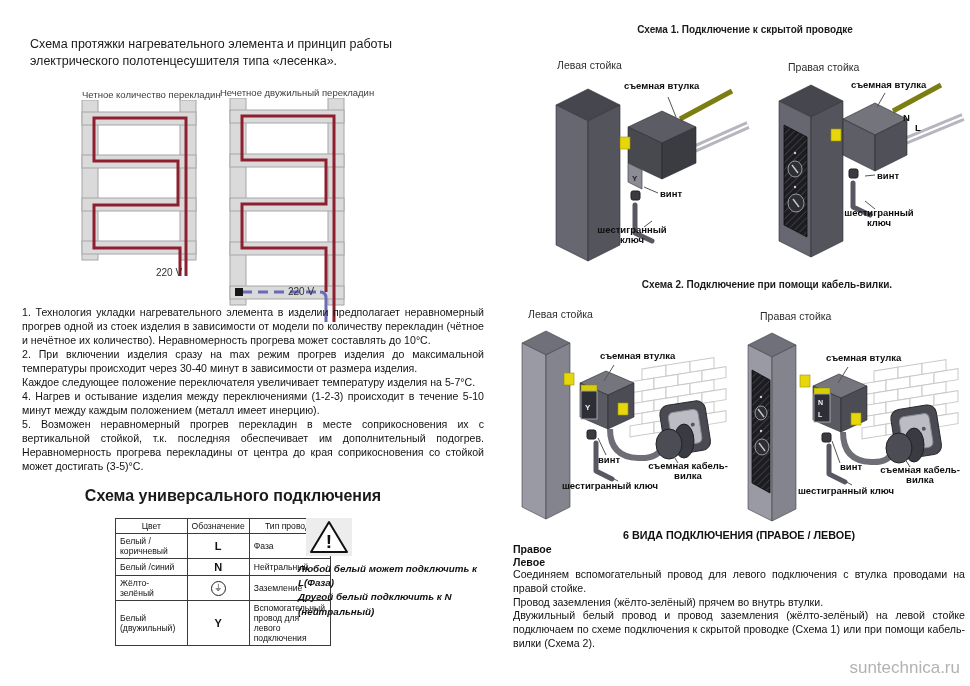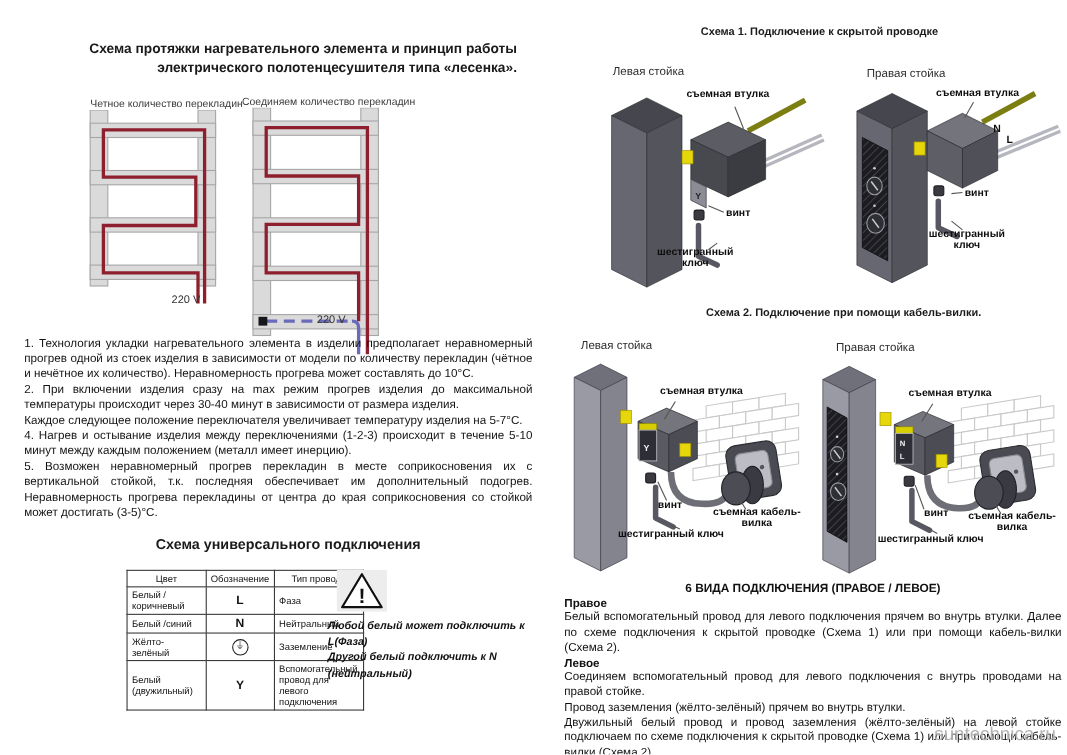--- a/index.html
+++ b/index.html
@@ -1,25 +1,25 @@
 <!DOCTYPE html>
 <html><head>
 <meta charset="utf-8">
 <style>
   html,body{margin:0;padding:0;background:#fff;}
   .page{position:relative;width:970px;height:686px;background:#fff;overflow:hidden;
         font-family:"Liberation Sans",sans-serif;color:#111;}
-  .ltitle{position:absolute;left:30px;top:36px;width:440px;text-align:right;
-          font-weight:bold;font-size:12.5px;line-height:1.35;color:#1a1a1a;}
+  .ltitle{position:absolute;left:30px;top:36px;width:440px;text-align:left;
+          font-weight:normal;font-size:12.5px;line-height:1.35;color:#1a1a1a;}
   .cap{position:absolute;font-size:9.5px;color:#3c3c3c;}
   .v220{position:absolute;font-size:10px;color:#333;}
   .notes{position:absolute;left:22px;top:306px;width:462px;}
   .notes p{margin:0;text-align:justify;font-size:10.6px;line-height:1.32;color:#131313;}
-  .uhead{position:absolute;left:32px;top:487px;width:460px;text-align:center;
-         font-weight:bold;font-size:13px;color:#1a1a1a;}
+  .uhead{position:absolute;left:3px;top:487px;width:460px;text-align:center;
+         font-weight:bold;font-size:16px;color:#1a1a1a;}
   table.wt{position:absolute;left:75px;top:518px;border-collapse:collapse;width:216px;
            font-size:8.6px;color:#111;margin-left:40px;}
   table.wt th,table.wt td{border:1px solid #3a3a3a;padding:2px 4px;vertical-align:middle;}
   table.wt th{font-weight:normal;text-align:center;}
   td.sym{text-align:center;font-weight:bold;font-size:11px;}
   .gnd{display:inline-block;width:13px;height:13px;border:1.2px solid #222;border-radius:50%;
        line-height:12px;font-size:9px;font-weight:normal;text-align:center;
        font-family:"DejaVu Sans",sans-serif;}
   .warn{position:absolute;left:298px;top:518px;width:202px;}
   .warn .tri{margin-left:8px;}
@@ -47,21 +47,21 @@
       <pattern id="hatch" width="5" height="5" patternUnits="userSpaceOnUse" patternTransform="rotate(45)">
         <rect width="5" height="5" fill="#1c1c21"></rect>
         <line x1="0" y1="0" x2="0" y2="5" stroke="#44444d" stroke-width="1.6"></line>
       </pattern>
     </defs>
   </svg>
 
   <div class="ltitle">Схема протяжки нагревательного элемента и принцип работы электрического полотенцесушителя типа «лесенка».</div>
 
   <div class="cap" style="left:82px;top:89px">Четное количество перекладин</div>
-  <div class="cap" style="left:220px;top:87px">Соединяем количество перекладин</div>
+  <div class="cap" style="left:220px;top:87px">Нечетное двужильный перекладин</div>
 
   <svg class="diag" style="left:74px;top:100px" width="130" height="180" viewBox="0 0 130 180">
     <g fill="#dadada" stroke="#a6a6a6" stroke-width="1">
       <rect x="8" y="0" width="16" height="160"></rect>
       <rect x="106" y="0" width="16" height="160"></rect>
       <rect x="8" y="12" width="114" height="13"></rect>
       <rect x="8" y="55" width="114" height="13"></rect>
       <rect x="8" y="98" width="114" height="13"></rect>
       <rect x="8" y="141" width="114" height="13"></rect>
     </g>
@@ -359,21 +359,20 @@
     </svg>
     <span class="lbl" style="left:86px;top:28px">съемная втулка</span>
     <span class="lbl" style="left:100px;top:137px">винт</span>
     <span class="lbl wrap" style="left:128px;top:140px;width:104px">съемная кабель-вилка</span>
     <span class="lbl wrap" style="left:56px;top:161px;width:100px">шестигранный ключ</span>
   </div>
 
   <div class="types">
     <div class="tt">6 ВИДА ПОДКЛЮЧЕНИЯ (ПРАВОЕ / ЛЕВОЕ)</div>
     <h4>Правое</h4>
-    <p>Белый вспомогательный провод для левого подключения прячем во внутрь втулки. Далее по схеме подключения к скрытой проводке (Схема 1) или при помощи кабель-вилки (Схема 2).</p>
     <h4>Левое</h4>
-    <p>Соединяем вспомогательный провод для левого подключения с внутрь проводами на правой стойке.</p>
+    <p>Соединяем вспомогательный провод для левого подключения с втулка проводами на правой стойке.</p>
     <p>Провод заземления (жёлто-зелёный) прячем во внутрь втулки.</p>
     <p>Двужильный белый провод и провод заземления (жёлто-зелёный) на левой стойке подключаем по схеме подключения к скрытой проводке (Схема 1) или при помощи кабель-вилки (Схема 2).</p>
   </div>
 
   <div class="wm">suntechnica.ru</div>
 </div>
 
 </body></html>

